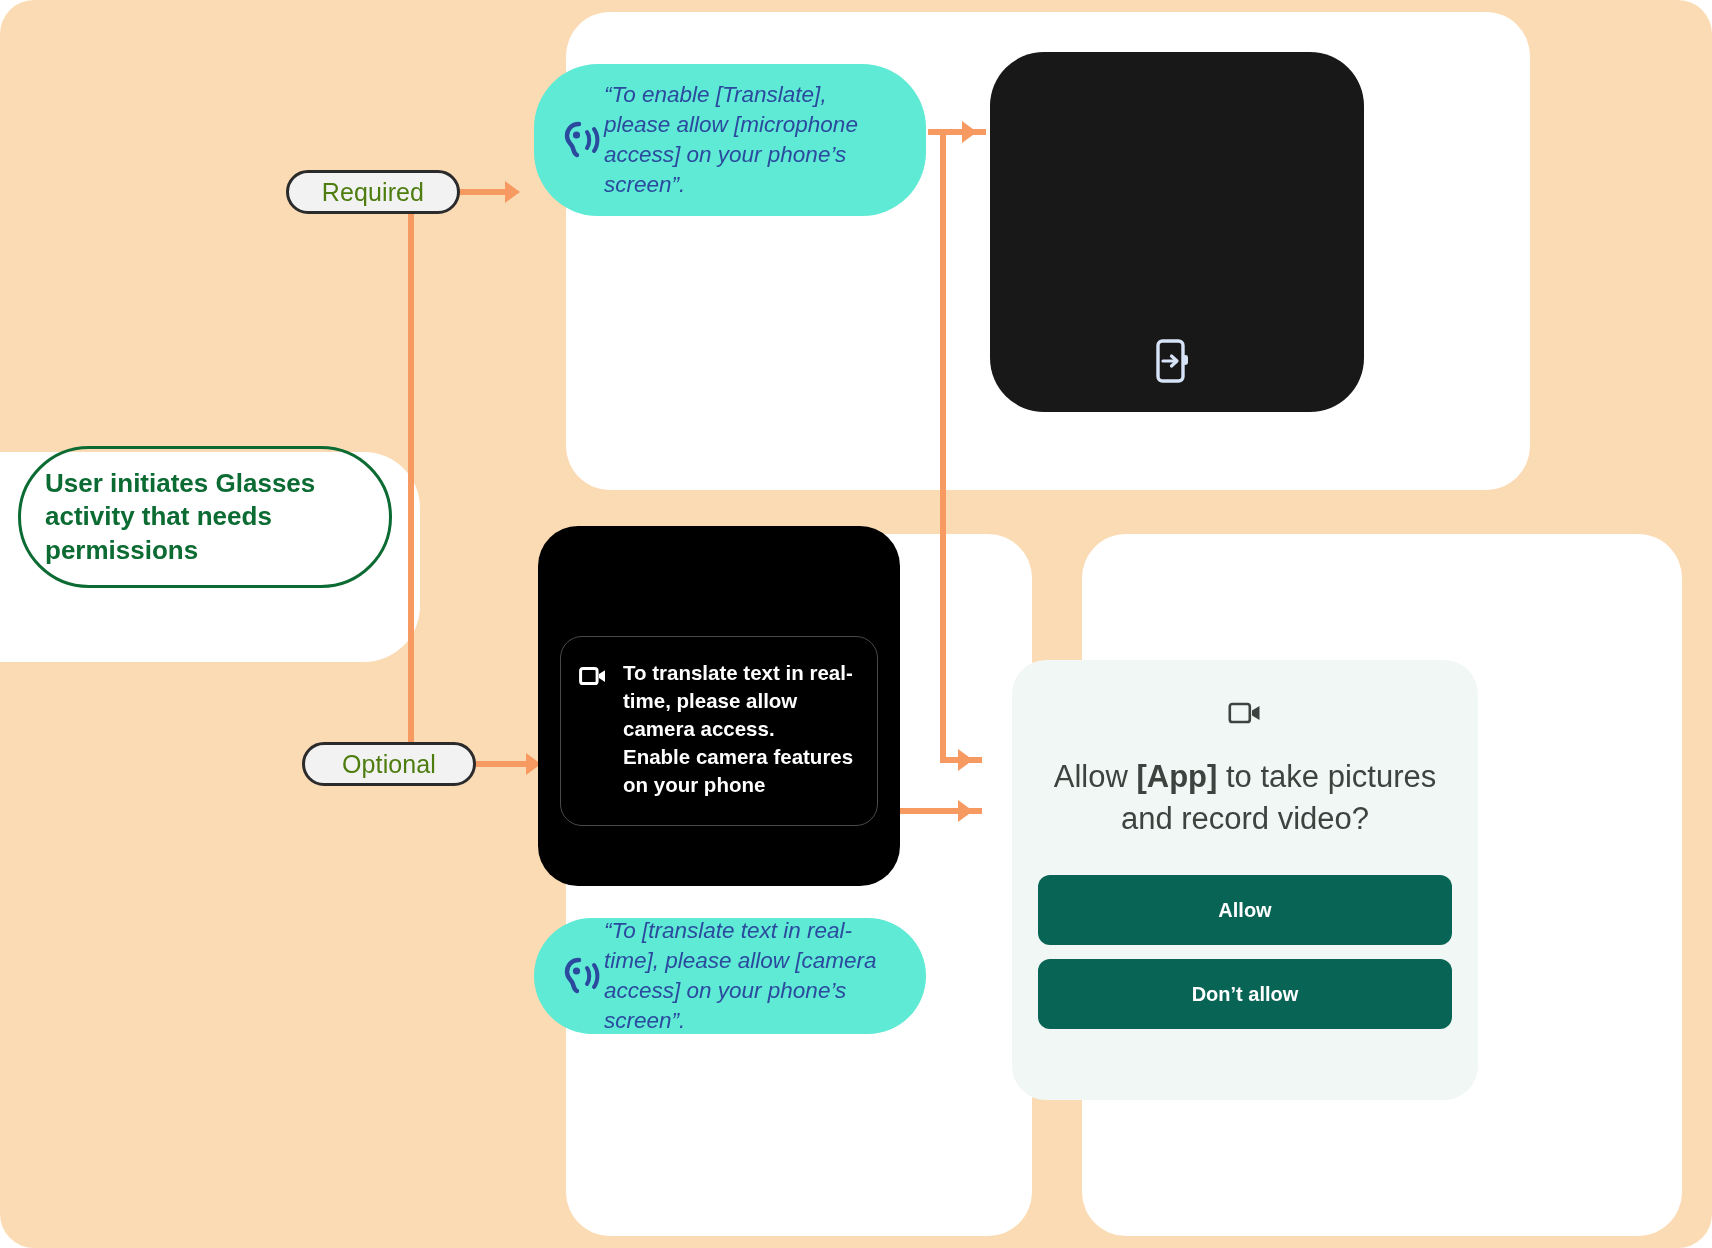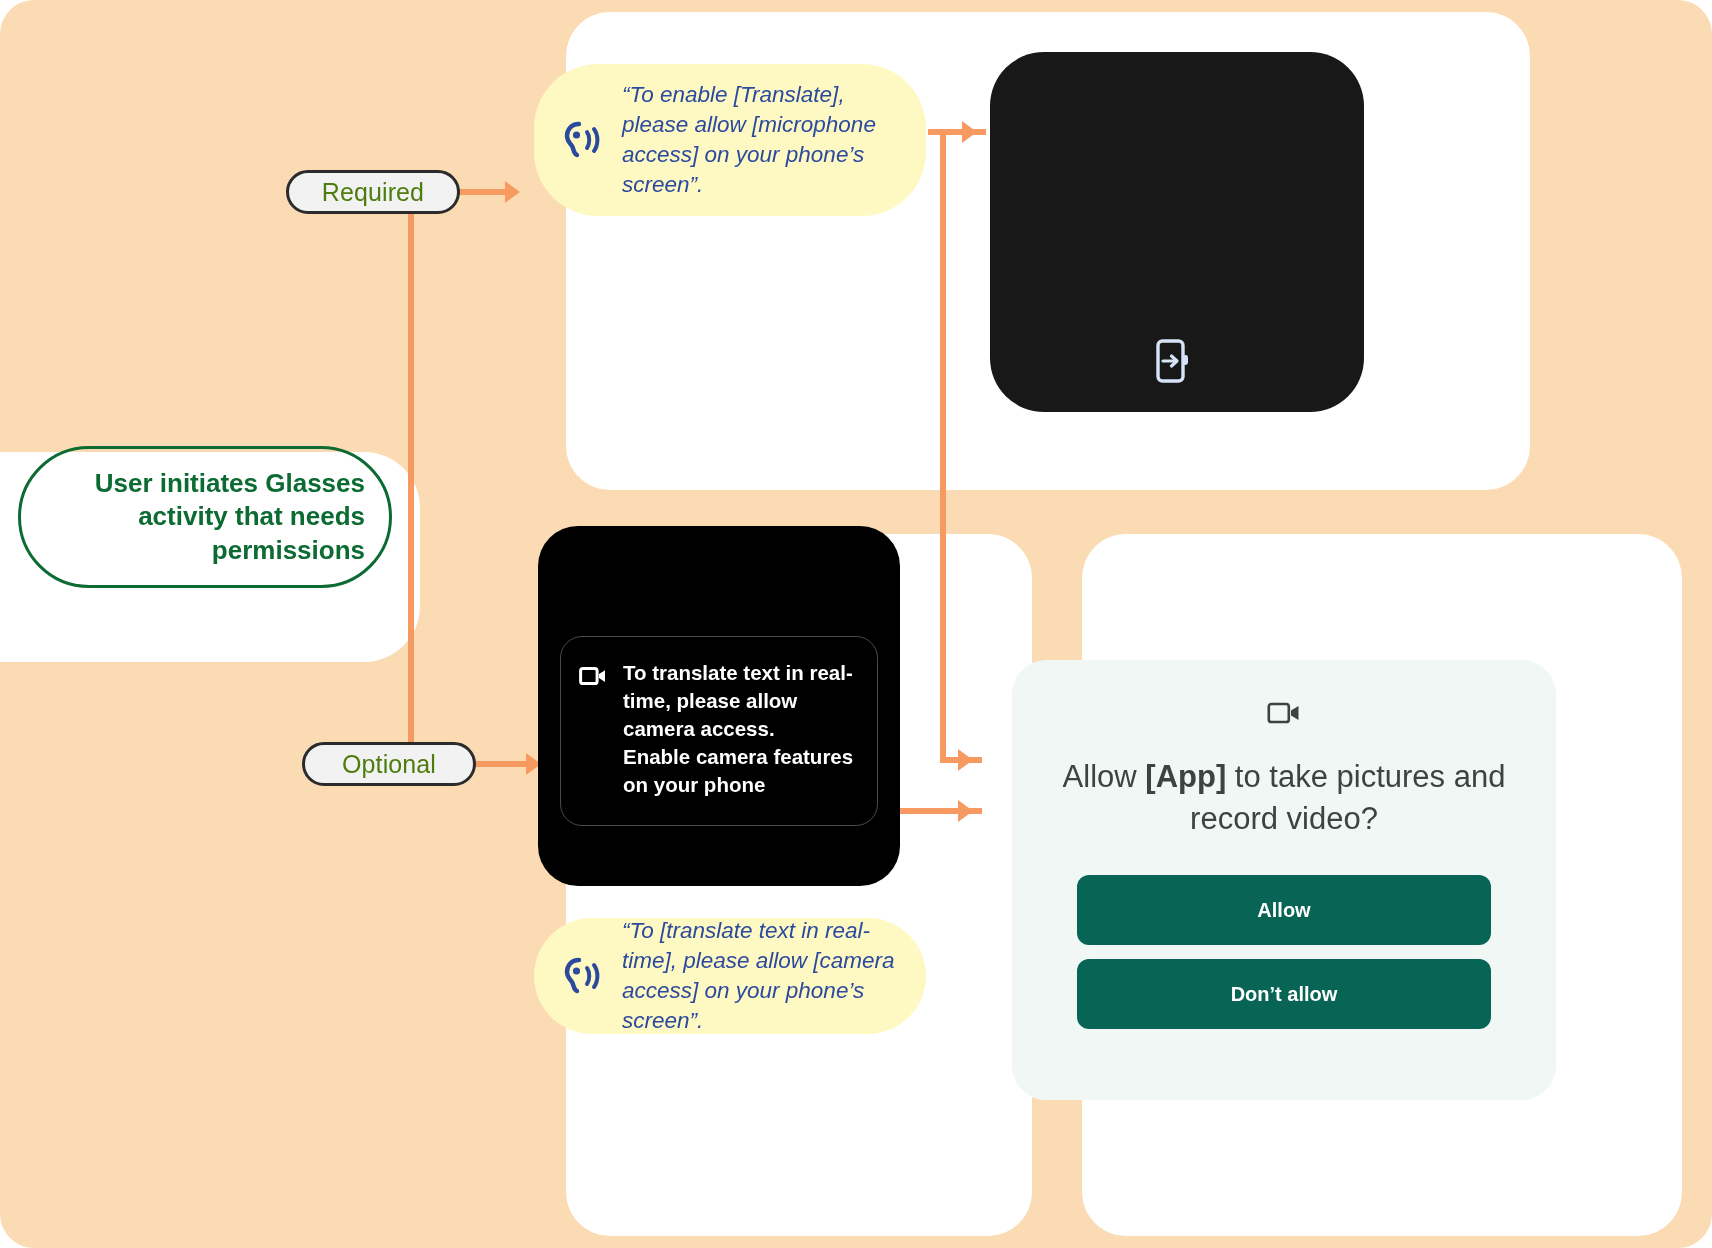--- a/index.html
+++ b/index.html
@@ -55,42 +55,42 @@
     font-size: 25px;
     letter-spacing: 0.1px;
   }
   #chip-required { left: 286px; top: 170px; width: 174px; height: 44px; }
   #chip-optional { left: 302px; top: 742px; width: 174px; height: 44px; }
 
   
   .green-node {
     position: absolute;
     display: flex; align-items: center; justify-content: center;
-    text-align: right;
+    text-align: left;
     border: 3px solid #0b6b32;
     border-radius: 999px;
     color: #0b6b32;
     font-weight: bold;
     background: transparent;
   }
   #node-start {
     left: 18px; top: 446px; width: 374px; height: 142px;
     font-size: 26px; line-height: 1.28; padding: 0 24px;
   }
   #node-continue {
     left: 1014px; top: 522px; width: 484px; height: 94px;
     font-size: 25px; line-height: 1.25; padding: 0 28px;
   }
 
   
   .bubble {
     position: absolute;
     display: flex; align-items: center;
-    gap: 22px;
-    background: #fef9c3;
+    gap: 4px;
+    background: #5eead4;
     border-radius: 64px;
     padding: 22px 30px 22px 28px;
   }
   #bubble-mic { left: 534px; top: 64px; width: 392px; height: 152px; }
   #bubble-cam { left: 534px; top: 918px; width: 392px; height: 116px; justify-content: space-between; }
   .bubble-text {
     color: #2b4a9e;
     font-style: italic;
     font-size: 22.5px;
     line-height: 1.34;
@@ -128,21 +128,21 @@
   .notif-text {
     color: #ffffff;
     font-weight: bold;
     font-size: 20.5px;
     line-height: 1.36;
   }
 
   
   #perm-dialog {
     position: absolute;
-    left: 1012px; top: 660px; width: 544px; height: 440px;
+    left: 1012px; top: 660px; width: 466px; height: 440px;
     background: #f1f7f4;
     border-radius: 34px;
     padding-top: 40px;
     text-align: center;
   }
   #perm-cam-icon { width: 34px; height: 26px; margin: 0 auto 30px; display: block; }
   #perm-question {
     color: #3c4440;
     font-size: 31px;
     line-height: 1.34;

